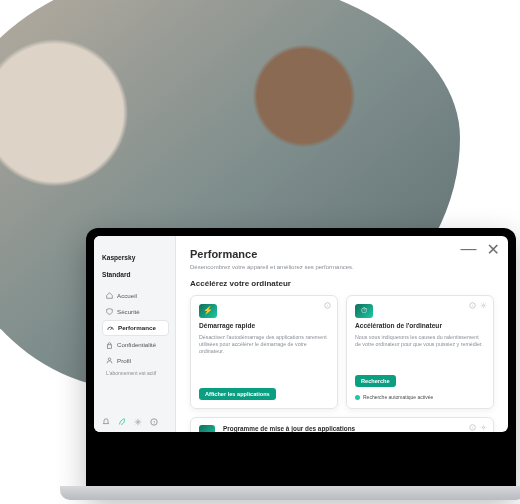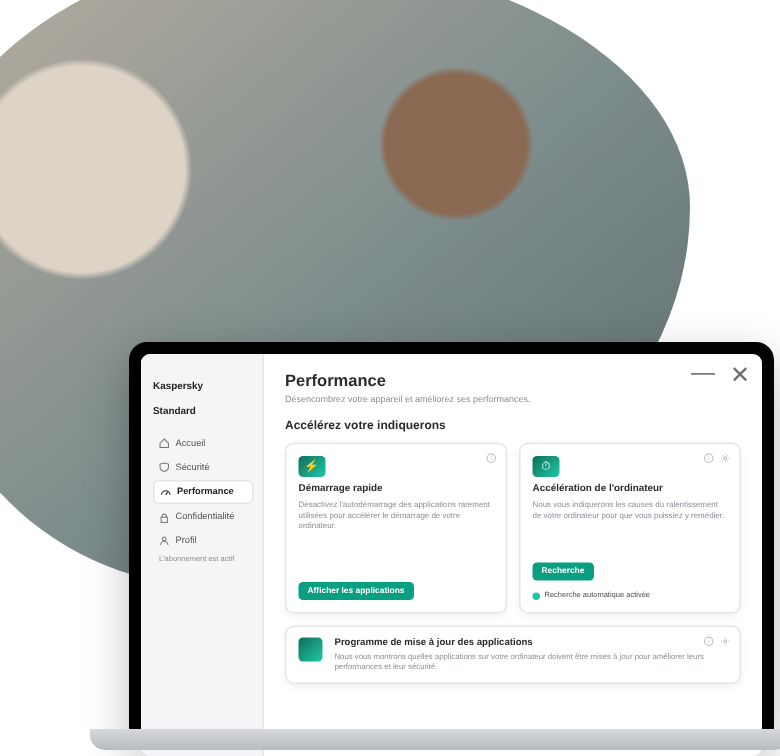--- a/index.html
+++ b/index.html
@@ -50,21 +50,21 @@
     box-shadow:0 10px 30px rgba(0,0,0,.25);
   }
   .laptop-base{
     position:absolute;
     left:60px;top:486px;
     width:466px;height:14px;
     background:linear-gradient(#d6d8db,#b8bbbf);
     border-radius:0 0 10px 10px;
   }
   .screen{
-    width:100%;height:268px;
+    width:100%;height:196px;
     background:#fff;
     border-radius:6px;
     display:flex;
     overflow:hidden;
     font-size:6.2px;
     line-height:1.25;
   }
   
   .winctl{
     position:absolute;
@@ -242,21 +242,21 @@
               <circle cx="5" cy="5" r="4" fill="none" stroke="#888"></circle>
               <text x="5" y="7" font-size="5" text-anchor="middle" fill="#888">?</text>
             </svg>
           </span>
       </div>
     </aside>
 
     <main class="main">
       <h1 class="page-title">Performance</h1>
       <div class="page-sub">Désencombrez votre appareil et améliorez ses performances.</div>
-      <div class="section-h">Accélérez votre indiquerons</div>
+      <div class="section-h">Accélérez votre ordinateur</div>
 
       <div class="cards">
 
         <div class="card">
           <div class="corner">
             <span><svg viewBox="0 0 10 10">
                   <circle cx="5" cy="5" r="4" fill="none" stroke="currentColor"></circle>
                   <text x="5" y="7" font-size="5" text-anchor="middle" fill="currentColor">i</text>
                 </svg></span>
           </div>

